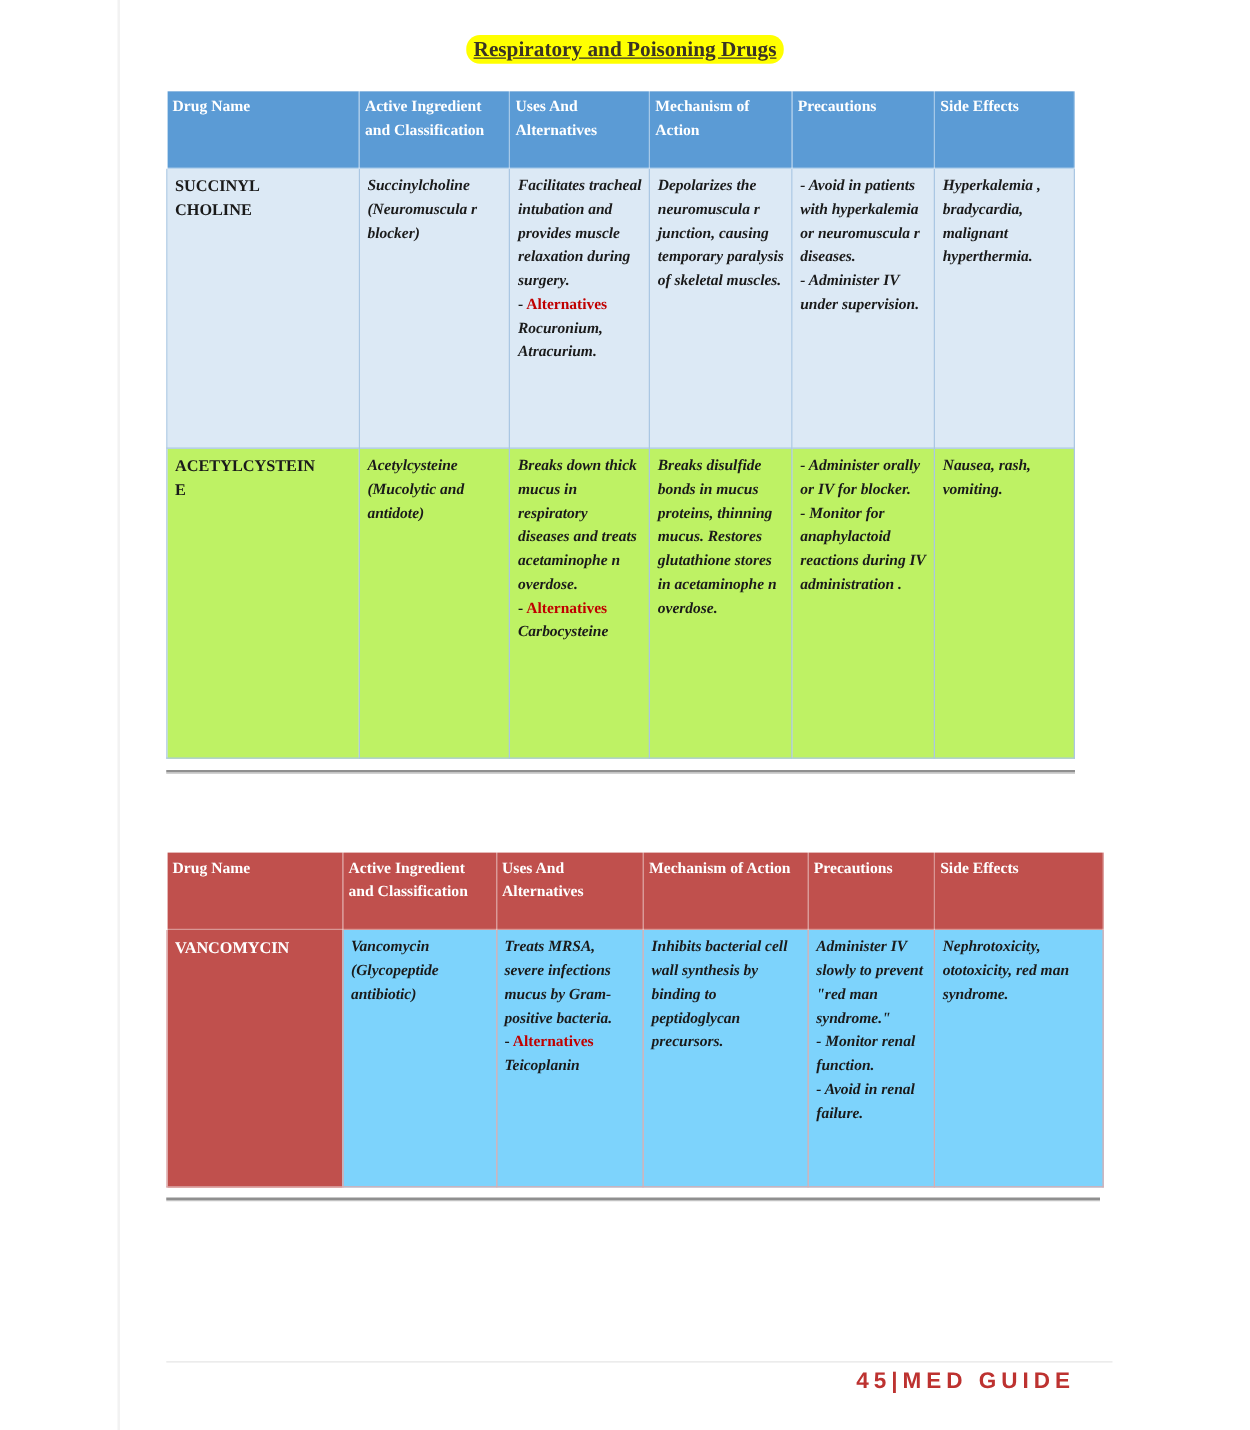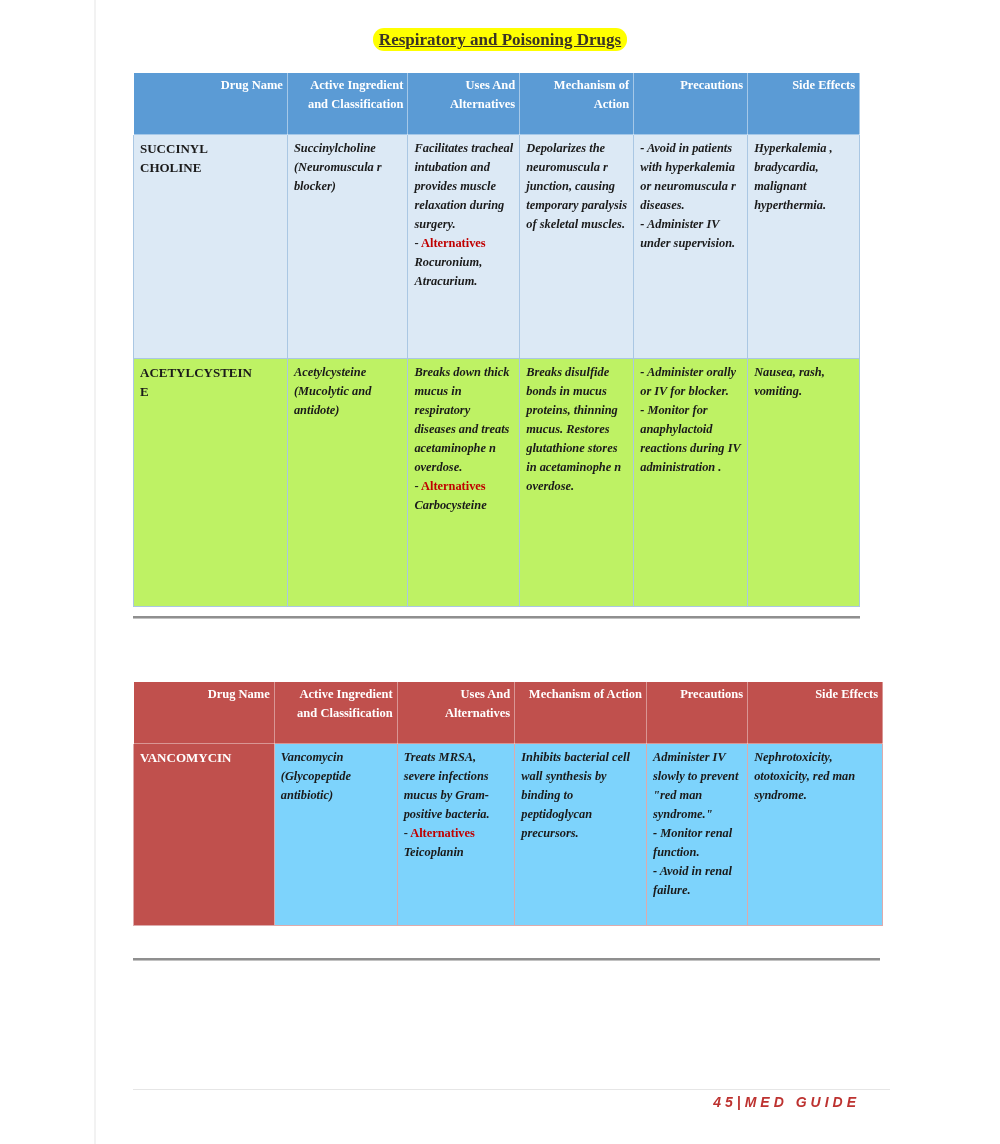--- a/index.html
+++ b/index.html
@@ -27,21 +27,21 @@
     border-radius:11px;
   }
   .title1 { top:30px; font-size:17px; color:#3a3424; }
   .title2 { top:637px; font-size:16px; color:#9e3a2b; }
   .title2 .hl { color:#9e3a2b; }
 
   
   table { border-collapse:collapse; table-layout:fixed; position:absolute; }
   th, td { vertical-align:top; }
   th {
-    color:#ffffff; font-weight:bold; text-align:right;
+    color:#ffffff; font-weight:bold; text-align:left;
     font-size:12.5px; line-height:19px; padding:3px 4px;margin-left:12px;
   }
   td {
     font-weight:bold; font-size:12.4px; line-height:19px;
     padding:4px 6px; color:#1a1a1a;
     overflow-wrap:break-word;
   }
   .cell-text { white-space:pre-line;font-style:italic; }
   .accent { color:#c00000; }
 
@@ -52,42 +52,42 @@
   .t1 tr.r1 { height:224px; }
   .t1 tr.r1 td { background:#dce9f5; }
   .t1 tr.r2 { height:248px; }
   .t1 tr.r2 td { background:#bef264; }
   .t1 .drugname { font-size:13px; white-space:pre-line; }
 
   
   .t2 { left:133px; top:681px; width:750px; }
   .t2 th { background:#c0504d; border:1px solid rgba(255,255,255,0.40); height:62px; }
   .t2 td { border:1px solid #ddabac; background:#7dd3fc; }
-  .t2 tr.r1 { height:182px; }
+  .t2 tr.r1 { height:206px; }
   .t2 .drugcell { background:#c0504d !important; color:#ffffff; font-size:13px; white-space:pre-line; }
 
   
   .divider {
     position:absolute; left:133px; height:1px;
     border-top:2px solid #8f8f8f;
     border-bottom:1px solid #c2c2c2;
   }
   .div1 { top:616px; width:727px; }
   .div2 { top:958px; width:747px; }
 
   
   .footer-line {
     position:absolute; left:133px; top:1089px; width:757px; height:1px;
     background:#e6e6e6;
   }
   .footer {
     position:absolute; top:1094px; right:140px;
     font-family:"Liberation Sans","DejaVu Sans",sans-serif;
-    font-weight:bold; font-size:14px; letter-spacing:4px;
-    color:#bd3230; white-space:nowrap;font-style:italic;
+    font-weight:bold; font-size:18px; letter-spacing:4px;
+    color:#bd3230; white-space:nowrap;
   }
 </style>
 </head>
 <body>
 
 <div class="page">
   <div class="page-edge"></div>
 
   <div class="sec-title title1">
     <span class="hl">Respiratory and Poisoning Drugs</span>

